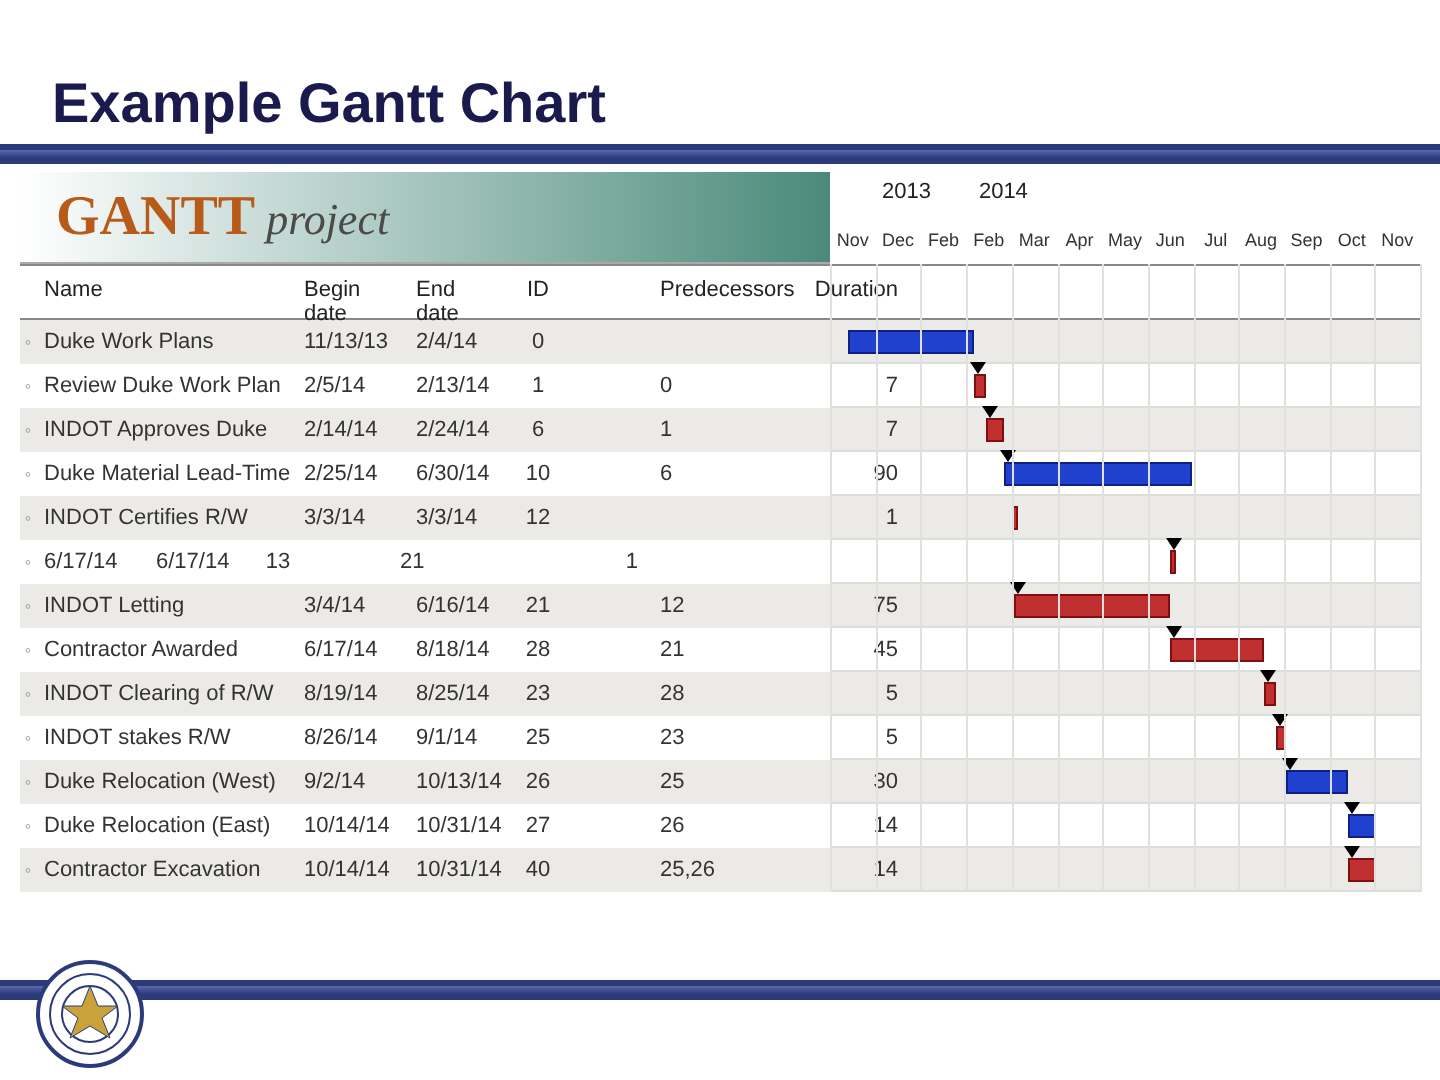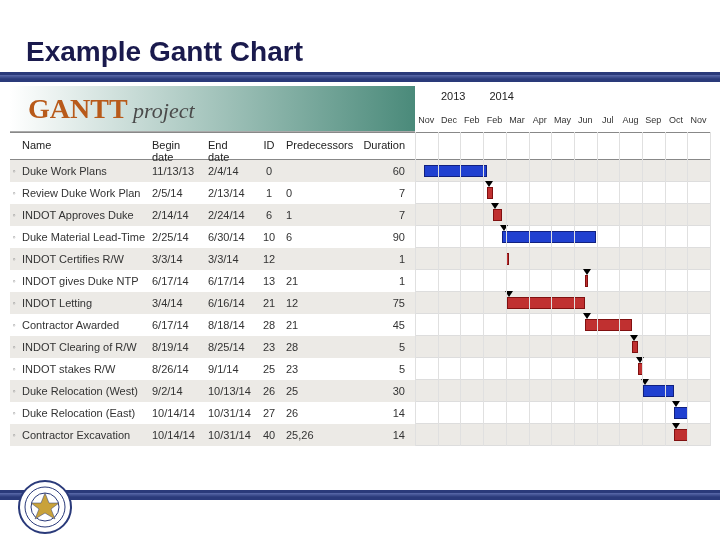--- a/index.html
+++ b/index.html
@@ -16,21 +16,21 @@
   .month-row span { flex: 0 0 22.7px; font-size: 9px; color: #333; text-align: center; line-height: 23px; }
   .year-row span { display:inline-block; font-size: 11px; color:#222; padding-left:4px; }
   .year-row .y1 { margin-left: 22px; width:44px; }
   .header-row { display:flex; height: 28px; background:#fff; border-top:1px solid #888; border-bottom:1px solid #888; }
   .header-row div, .data-row .cell { font-size: 11px; padding: 6px 4px 0 4px; color:#222; }
   .col-h { width:8px; }
   .col-name { width:130px; }
   .col-begin { width:56px; }
   .col-end { width:52px; }
   .col-id { width:26px; text-align:center; }
-  .col-pred { width:76px; }
+  .col-pred { width:76px;margin-left:44px; }
   .col-dur { width:57px; text-align:right; padding-right:10px !important; }
   .data-row { display:flex; height: 22px; align-items:center; }
   .data-row:nth-child(odd) { background:#eceae6; }
   .data-row .cell { padding-top:0; font-size:11px; color:#333; white-space:nowrap; overflow:hidden; }
   .handle { width:8px; display:flex; align-items:center; justify-content:center; color:#888; font-size:9px; }
   .timeline { position:absolute; left:405px; top:46px; width:295px; }
   .tl-header-sp { height:28px; border-bottom:1px solid #888; border-top:1px solid #888;}
   .tl-row { height:22px; border-bottom:1px solid #ddd; position:relative; }
   .bar { position:absolute; height:12px; top:5px; }
   .bar.blue { background:#2040d0; border:1px solid #102080; }
@@ -125,21 +125,20 @@
         <div class="handle">◦</div>
   <div class="cell col-name">INDOT Certifies R/W</div>
   <div class="cell col-begin">3/3/14</div>
   <div class="cell col-end">3/3/14</div>
   <div class="cell col-id">12</div>
   <div class="cell col-pred"></div>
   <div class="cell col-dur">1</div>
       </div>
       <div class="data-row">
         <div class="handle">◦</div>
-  <div class="cell col-name">INDOT gives Duke NTP</div>
   <div class="cell col-begin">6/17/14</div>
   <div class="cell col-end">6/17/14</div>
   <div class="cell col-id">13</div>
   <div class="cell col-pred">21</div>
   <div class="cell col-dur">1</div>
       </div>
       <div class="data-row">
         <div class="handle">◦</div>
   <div class="cell col-name">INDOT Letting</div>
   <div class="cell col-begin">3/4/14</div>

